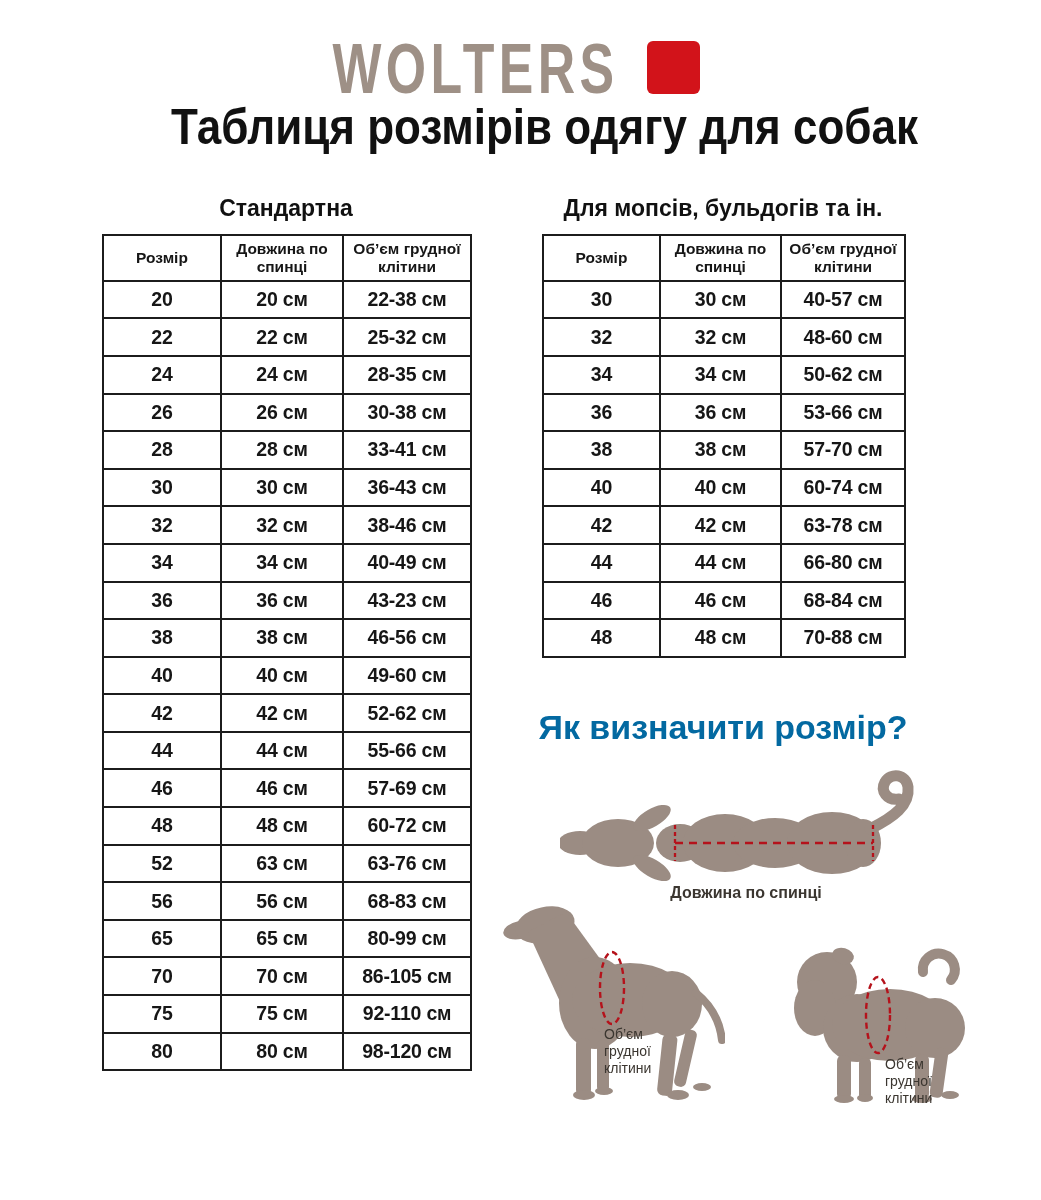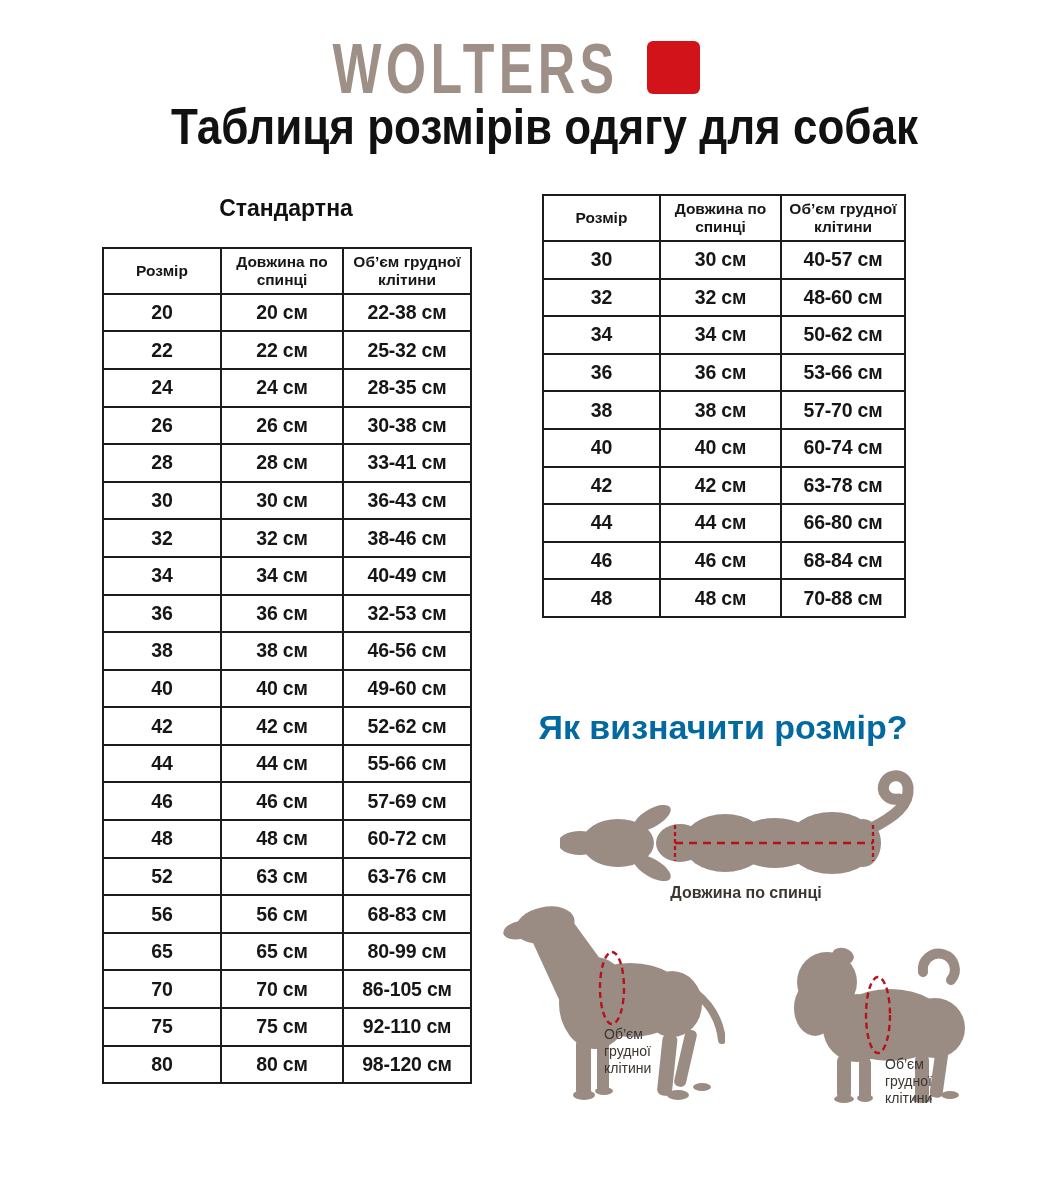--- a/index.html
+++ b/index.html
@@ -32,21 +32,21 @@
   .main-title{
     position:absolute;left:0;top:100px;width:1041px;text-align:center;
     font-size:50px;font-weight:bold;line-height:1.1;color:#111;padding-left:48px;
   }
   .squish{display:inline-block;transform:scaleX(0.88);transform-origin:center;white-space:nowrap;}
 
   
   .col{position:absolute;}
   .col.left{left:102px;top:194px;width:368px;}
   .col.right{left:542px;top:194px;width:362px;}
-  .col-title{font-size:23px;font-weight:bold;text-align:center;color:#111;margin-bottom:24px;line-height:1.25;}
+  .col-title{font-size:23px;font-weight:bold;text-align:center;color:#111;margin-bottom:11px;line-height:1.25;}
 
   table{border-collapse:collapse;width:100%;table-layout:fixed;}
   th,td{border:2px solid var(--ink);text-align:center;vertical-align:middle;font-weight:bold;color:#161616;}
   th{height:46px;font-size:15.5px;line-height:1.15;padding:2px 6px;}
   td{height:37.6px;font-size:19.5px;letter-spacing:-0.2px;}
 
   
   .guide-title{
     position:absolute;left:503px;top:709px;width:440px;text-align:center;
     font-size:34px;font-weight:bold;color:#0369a1;line-height:1.1;
@@ -132,21 +132,21 @@
             <td>38-46 см</td>
           </tr>
           <tr>
             <td>34</td>
             <td>34 см</td>
             <td>40-49 см</td>
           </tr>
           <tr>
             <td>36</td>
             <td>36 см</td>
-            <td>32-53 см</td>
+            <td>43-23 см</td>
           </tr>
           <tr>
             <td>38</td>
             <td>38 см</td>
             <td>46-56 см</td>
           </tr>
           <tr>
             <td>40</td>
             <td>40 см</td>
             <td>49-60 см</td>
@@ -199,20 +199,21 @@
           <tr>
             <td>80</td>
             <td>80 см</td>
             <td>98-120 см</td>
           </tr>
         </tbody>
     </table>
   </section>
 
   <section class="col right">
+    <h2 class="col-title">Для мопсів, бульдогів та ін.</h2>
     <table>
       <colgroup>
           <col style="width:117px">
           <col style="width:121px">
           <col style="width:124px">
         </colgroup>
       <thead>
           <tr>
             <th>Розмір</th>
             <th>Довжина по спинці</th>

